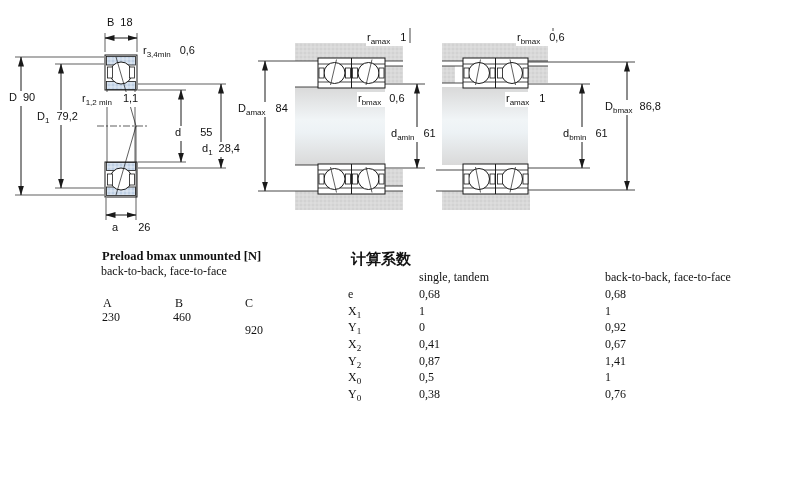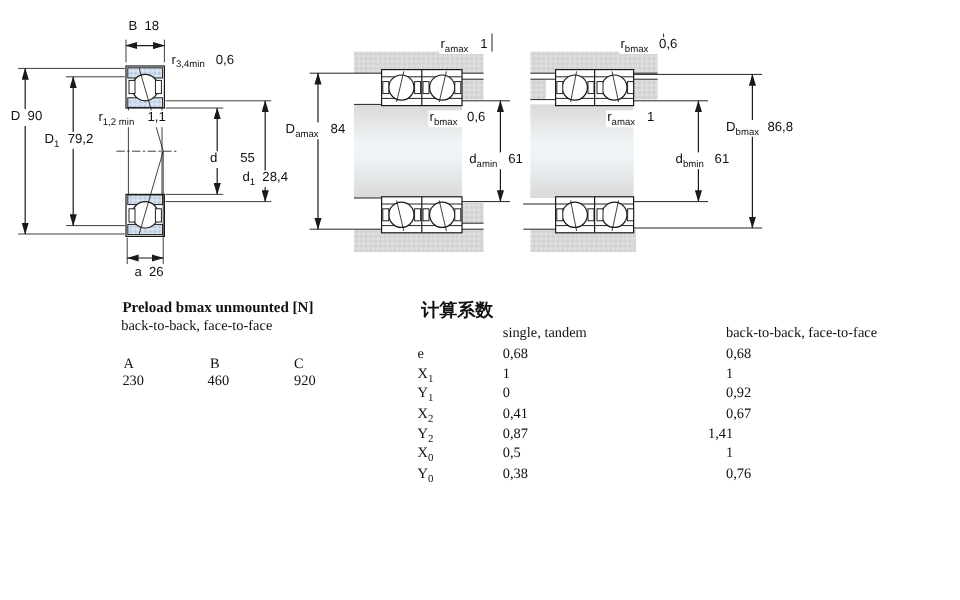--- a/index.html
+++ b/index.html
@@ -187,40 +187,40 @@
   </g>
 </svg>
 
 <span class="lbl" style="left:106px;top:16px"><span>B</span><sub></sub><span class="v" style="margin-left:6px">18</span></span>
 <span class="lbl" style="left:142px;top:44px"><span>r</span><sub>3,4min</sub><span class="v" style="margin-left:9px">0,6</span></span>
 <span class="lbl" style="left:8px;top:91px"><span>D</span><sub></sub><span class="v" style="margin-left:6px">90</span></span>
 <span class="lbl" style="left:36px;top:110px"><span>D</span><sub>1</sub><span class="v" style="margin-left:7px">79,2</span></span>
 <span class="lbl" style="left:81px;top:92px"><span>r</span><sub>1,2 min</sub><span class="v" style="margin-left:11px">1,1</span></span>
 <span class="lbl" style="left:174px;top:126px"><span>d</span><sub></sub><span class="v" style="margin-left:19px">55</span></span>
 <span class="lbl" style="left:201px;top:142px"><span>d</span><sub>1</sub><span class="v" style="margin-left:6px">28,4</span></span>
-<span class="lbl" style="left:111px;top:221px"><span>a</span><sub></sub><span class="v" style="margin-left:6px">26</span></span>
+<span class="lbl" style="left:111px;top:221px"><span>a</span><sub></sub><span class="v" style="margin-left:20px">26</span></span>
 
 <span class="lbl" style="left:366px;top:31px"><span>r</span><sub>amax</sub><span class="v" style="margin-left:10px">1</span></span>
 <span class="lbl" style="left:357px;top:92px"><span>r</span><sub>bmax</sub><span class="v" style="margin-left:8px">0,6</span></span>
 <span class="lbl" style="left:237px;top:102px"><span>D</span><sub>amax</sub><span class="v" style="margin-left:10px">84</span></span>
 <span class="lbl" style="left:390px;top:127px"><span>d</span><sub>amin</sub><span class="v" style="margin-left:9px">61</span></span>
 
 <span class="lbl" style="left:516px;top:31px"><span>r</span><sub>bmax</sub><span class="v" style="margin-left:9px">0,6</span></span>
 <span class="lbl" style="left:505px;top:92px"><span>r</span><sub>amax</sub><span class="v" style="margin-left:10px">1</span></span>
 <span class="lbl" style="left:604px;top:100px"><span>D</span><sub>bmax</sub><span class="v" style="margin-left:7px">86,8</span></span>
 <span class="lbl" style="left:562px;top:127px"><span>d</span><sub>bmin</sub><span class="v" style="margin-left:9px">61</span></span>
 
 <span class="ts bold" style="left:102px;top:250px;font-size:12.5px">Preload bmax unmounted [N]</span>
 <span class="ts" style="left:101px;top:265px">back-to-back, face-to-face</span>
 <span class="ts" style="left:103px;top:297px">A</span>
 <span class="ts" style="left:175px;top:297px">B</span>
 <span class="ts" style="left:245px;top:297px">C</span>
 <span class="ts" style="left:102px;top:311px">230</span>
 <span class="ts" style="left:173px;top:311px">460</span>
-<span class="ts" style="left:245px;top:311px">920</span>
+<span class="ts" style="left:245px;top:324px">920</span>
 
 <span class="ts bold" style="left:351px;top:251px;font-size:15px">计算系数</span>
 <span class="ts" style="left:419px;top:271px">single, tandem</span>
 <span class="ts" style="left:605px;top:271px">back-to-back, face-to-face</span>
 
 <span class="ts" style="left:348px;top:288px"><span>e</span><sub></sub></span>
 <span class="ts" style="left:419px;top:288px">0,68</span>
 <span class="ts" style="left:605px;top:288px">0,68</span>
 
 <span class="ts" style="left:348px;top:305px"><span>X</span><sub>1</sub></span>
@@ -230,21 +230,21 @@
 <span class="ts" style="left:348px;top:321px"><span>Y</span><sub>1</sub></span>
 <span class="ts" style="left:419px;top:321px">0</span>
 <span class="ts" style="left:605px;top:321px">0,92</span>
 
 <span class="ts" style="left:348px;top:338px"><span>X</span><sub>2</sub></span>
 <span class="ts" style="left:419px;top:338px">0,41</span>
 <span class="ts" style="left:605px;top:338px">0,67</span>
 
 <span class="ts" style="left:348px;top:355px"><span>Y</span><sub>2</sub></span>
 <span class="ts" style="left:419px;top:355px">0,87</span>
-<span class="ts" style="left:590px;top:355px">1,41</span>
+<span class="ts" style="left:605px;top:355px">1,41</span>
 
 <span class="ts" style="left:348px;top:371px"><span>X</span><sub>0</sub></span>
 <span class="ts" style="left:419px;top:371px">0,5</span>
 <span class="ts" style="left:605px;top:371px">1</span>
 
 <span class="ts" style="left:348px;top:388px"><span>Y</span><sub>0</sub></span>
 <span class="ts" style="left:419px;top:388px">0,38</span>
 <span class="ts" style="left:605px;top:388px">0,76</span>
 
 </body></html>

